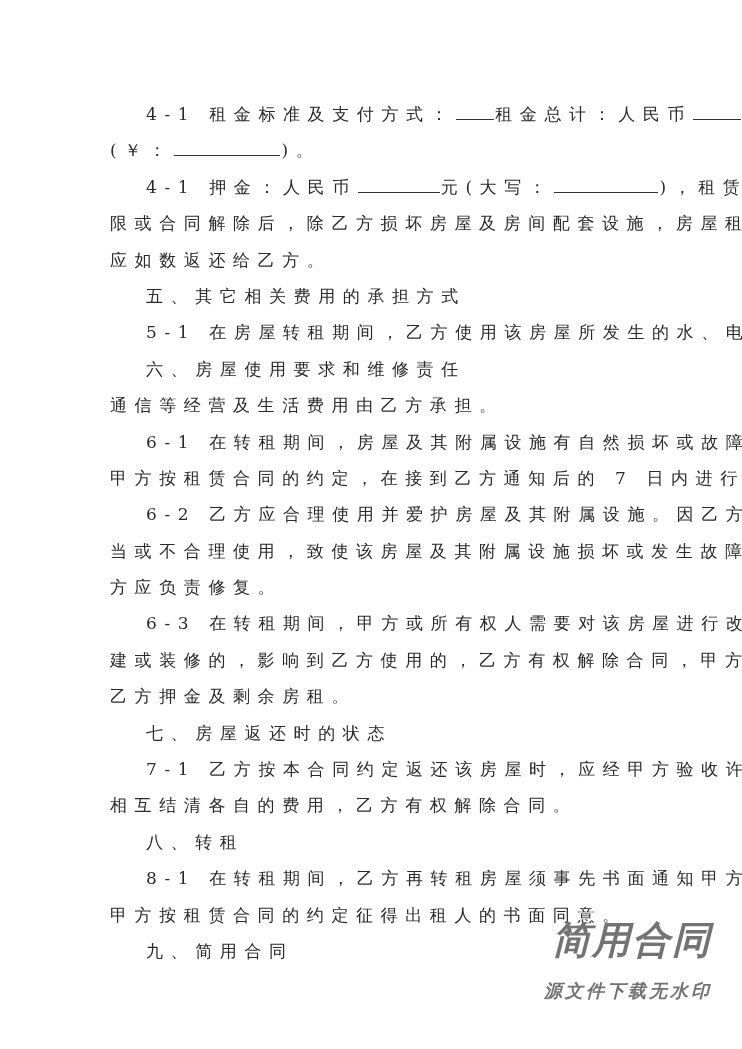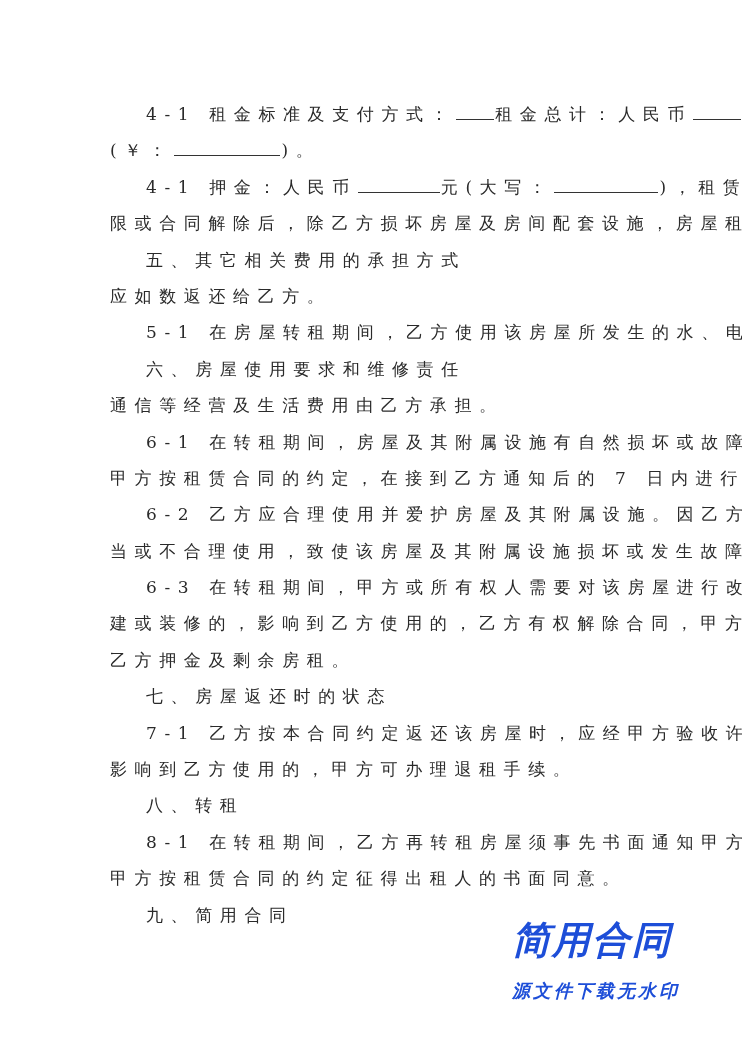--- a/index.html
+++ b/index.html
@@ -16,22 +16,22 @@
     letter-spacing: 7.6px;
   }
   .line {
     height: 36.4px; line-height: 36.4px; white-space: nowrap;
   }
   .indent { padding-left: 36px; }
   .blank { display: inline-block; border-bottom: 1.3px solid #333; height: 14px; vertical-align: baseline; margin: 0 1px; }
   .watermark {
     position: absolute; left: 512px; top: 918px; width: 200px;
     font-family: "DejaVu Sans", "Liberation Sans", sans-serif;
-    color: #1d4ed8; font-style: italic; font-weight: bold;
-    text-align: left;
+    color: #737373; font-style: italic; font-weight: bold;
+    text-align: right;
   }
   .wm-title { font-size: 38px; letter-spacing: 2px; line-height: 44px; }
   .wm-sub { font-size: 18px; letter-spacing: 3px; line-height: 26px; margin-top: 16px; }
 </style>
 </head>
 <body>
 
 <div class="page">
   <div class="doc">
 
@@ -39,38 +39,39 @@
       <span>4-1 租金标准及支付方式：</span><span class="blank" style="width:38px"></span><span>租金总计：人民币</span><span class="blank" style="width:48px"></span>
     </div>
     <div class="line">
       <span>(￥：</span><span class="blank" style="width:106px"></span><span>)。</span>
     </div>
 
     <div class="line indent">
       <span>4-1 押金：人民币</span><span class="blank" style="width:82px"></span><span>元(大写：</span><span class="blank" style="width:104px"></span><span>)，租赁期</span>
     </div>
     <div class="line">限或合同解除后，除乙方损坏房屋及房间配套设施，房屋租赁押金</div>
+    <div class="line">应如数返还给乙方。</div>
+
     <div class="line indent">五、其它相关费用的承担方式</div>
-
-    <div class="line">应如数返还给乙方。</div>
     <div class="line indent">5-1 在房屋转租期间，乙方使用该房屋所发生的水、电、网络</div>
     <div class="line indent">六、房屋使用要求和维修责任</div>
 
     <div class="line">通信等经营及生活费用由乙方承担。</div>
     <div class="line indent">6-1 在转租期间，房屋及其附属设施有自然损坏或故障时，由</div>
     <div class="line">甲方按租赁合同的约定，在接到乙方通知后的 7 日内进行维修。</div>
     <div class="line indent">6-2 乙方应合理使用并爱护房屋及其附属设施。因乙方使用不</div>
     <div class="line">当或不合理使用，致使该房屋及其附属设施损坏或发生故障的，乙</div>
+    <div class="line">方应负责修复。</div>
     <div class="line indent">6-3 在转租期间，甲方或所有权人需要对该房屋进行改建、扩</div>
     <div class="line">建或装修的，影响到乙方使用的，乙方有权解除合同，甲方应退还</div>
     <div class="line">乙方押金及剩余房租。</div>
 
     <div class="line indent">七、房屋返还时的状态</div>
     <div class="line indent">7-1 乙方按本合同约定返还该房屋时，应经甲方验收许可，并</div>
-    <div class="line">影响到乙方使用的，甲方可办理退租手续。</div>
+    <div class="line">相互结清各自的费用，乙方有权解除合同。</div>
 
     <div class="line indent">八、转租</div>
     <div class="line indent">8-1 在转租期间，乙方再转租房屋须事先书面通知甲方，并由</div>
     <div class="line">甲方按租赁合同的约定征得出租人的书面同意。</div>
 
     <div class="line indent">九、简用合同</div>
   </div>
 
   <div class="watermark">
     <div class="wm-title">简用合同</div>

